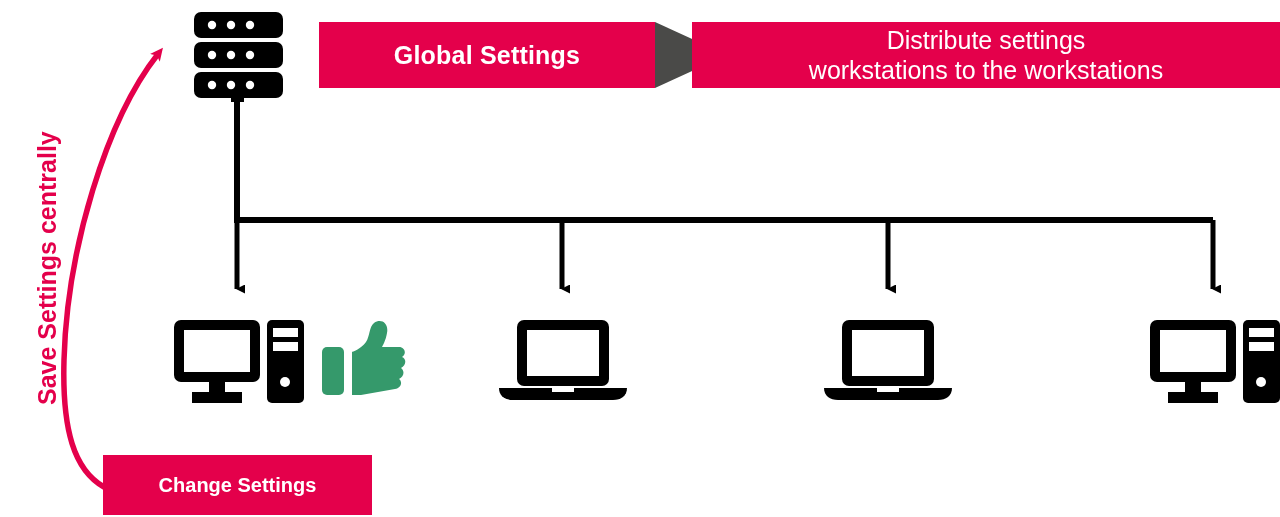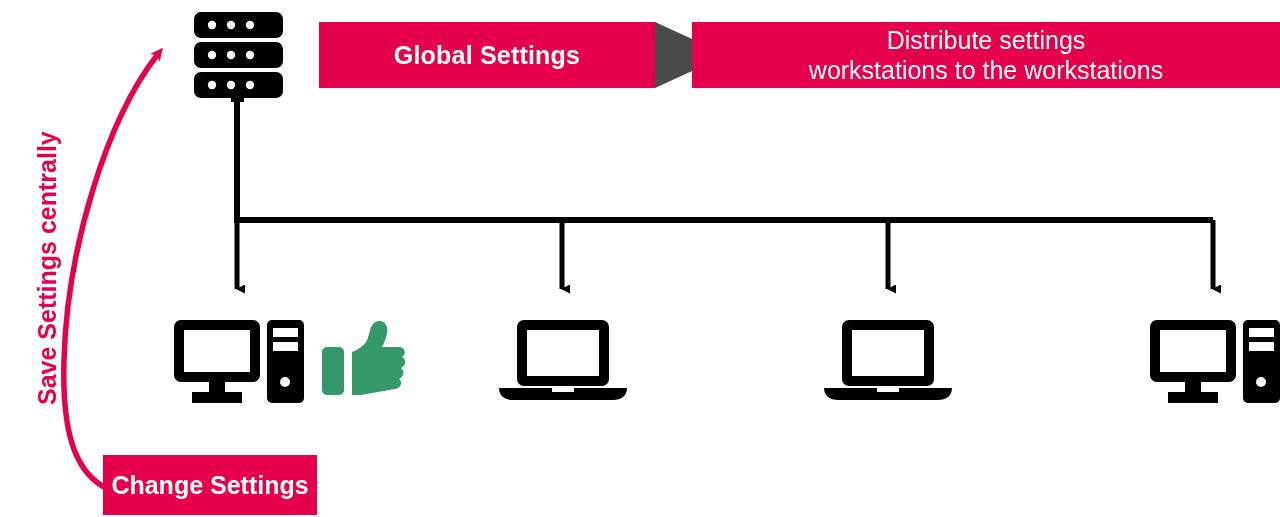--- a/index.html
+++ b/index.html
@@ -56,24 +56,24 @@
     line-height: 1.22;
     text-align: center;
     flex-direction: column;
   }
   .banner-distribute .line {
     display: block;
   }
   .banner-change {
     left: 103px;
     top: 455px;
-    width: 214px;
+    width: 269px;
     height: 60px;
     background: #E4004B;
-    font-size: 25px;
+    font-size: 20px;
     font-weight: bold;
   }
 
   
   .vertical-label {
     position: absolute;
     left: -78px;
     top: 263px;
     width: 250px;
     height: 34px;

